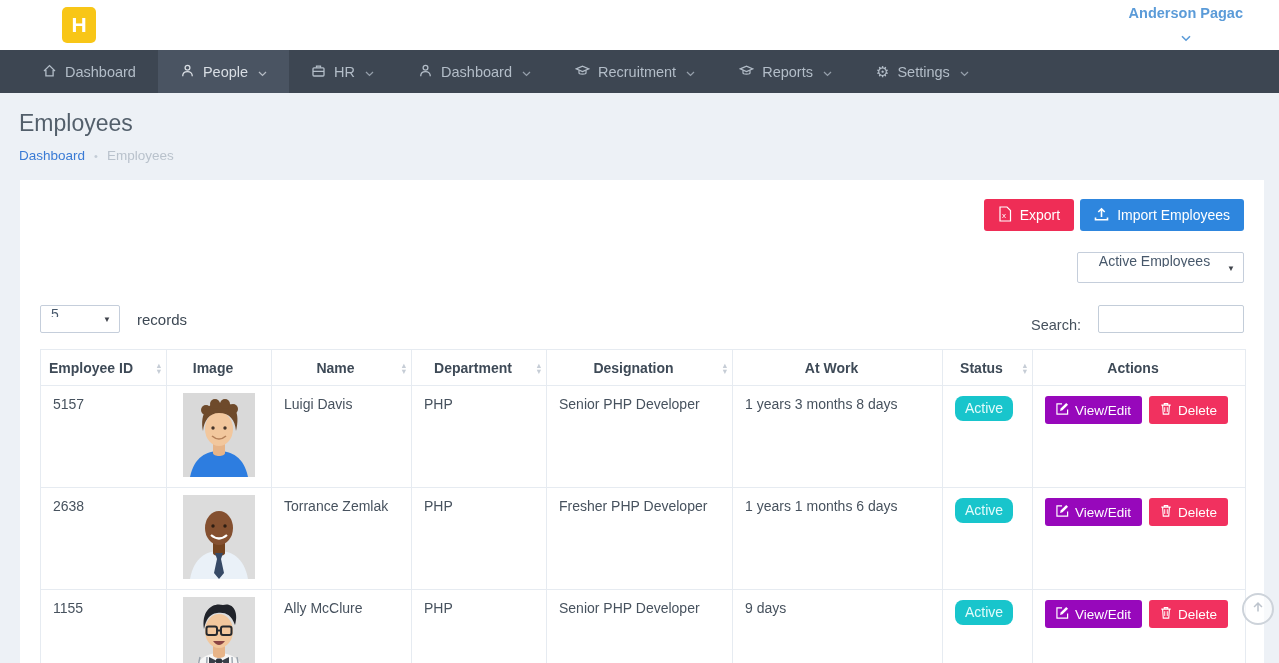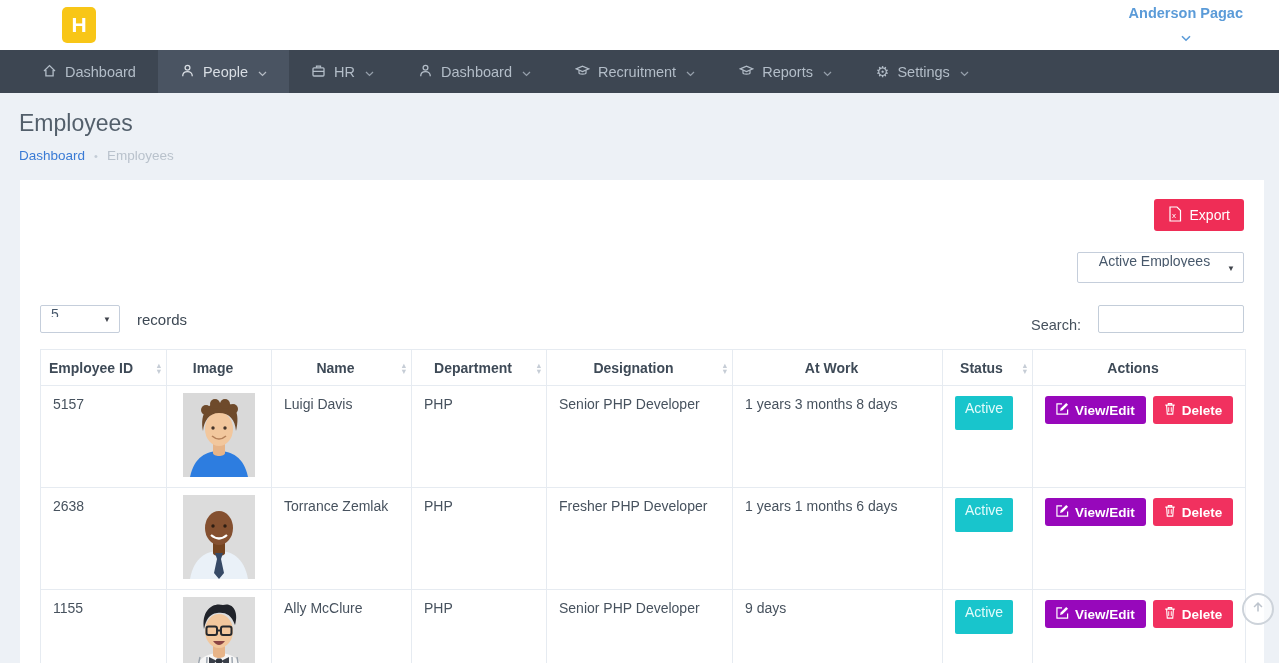--- a/index.html
+++ b/index.html
@@ -64,24 +64,24 @@
   col.c-desig{width:186px} col.c-work{width:210px} col.c-status{width:90px} col.c-actions{width:213px}
   th { height:36px; font-size:14px; font-weight:700; color:#3e4a57; border:1px solid #e6ebf1;
        position:relative; text-align:center; padding:0 18px 0 6px; cursor:pointer; }
   th.first { text-align:left; padding-left:8px; }
   .sort { position:absolute; right:5px; top:50%; transform:translateY(-50%);
           display:flex; flex-direction:column; font-size:8.5px; line-height:6.5px; color:#c6cdd6; }
   td { border:1px solid #e6ebf1; vertical-align:top; padding:10px 12px; font-size:14px; color:#47525e; }
   tr.data-row { height:97px; }
   td.img-cell { text-align:center; padding:7px 6px; }
   td.img-cell svg { display:inline-block; }
-  .badge { display:inline-block; background:#18c5cc; color:#e2fbfb; padding:4px 10px 14px;
-           font-size:14px; border-radius:2px; }
+  .badge { display:inline-block; background:#18c5cc; color:#e2fbfb; padding:4px 10px 5px;
+           font-size:14px; border-radius:8px; }
   .actions-cell { white-space:nowrap; }
-  .btn-sm { height:28px; font-size:13.5px; padding:0 11px; gap:6px; border-radius:3px;font-weight:bold; }
+  .btn-sm { height:28px; font-size:13.5px; padding:0 11px; gap:6px; border-radius:3px; }
   .btn-viewedit { background:#9708bb; margin-right:7px; }
   .btn-delete { background:#f1315f; }
   
   .scroll-top { position:absolute; width:32px; height:32px; right:5px; bottom:38px;
                 border:2px solid #cdd3da; border-radius:50%; background:rgba(255,255,255,.55);
                 display:flex; align-items:center; justify-content:center; color:#bdc4cd; cursor:pointer; }
 </style>
 </head>
 <body>
 
@@ -202,20 +202,29 @@
 
   <div class="btn-row">
     <button class="btn btn-export">
       <span>
         <svg width="14" height="16" viewBox="0 0 14 16">
             <path d="M2 1 H9 L12.5 4.5 V15 H2 Z" fill="none" stroke="#fff" stroke-width="1.2"></path>
             <text x="4" y="11.5" font-size="8" fill="#fff" font-family="Liberation Sans, sans-serif">x</text>
           </svg>
       </span>
       <span>Export</span>
+    </button>
+    <button class="btn btn-import">
+      <span>
+        <svg width="15" height="14" viewBox="0 0 15 14">
+            <path d="M7.5 10 V1.8 M4.3 5 L7.5 1.8 L10.7 5" fill="none" stroke="#fff" stroke-width="1.6"></path>
+            <path d="M1.5 10.5 V12.7 H13.5 V10.5" fill="none" stroke="#fff" stroke-width="1.6"></path>
+          </svg>
+      </span>
+      <span>Import Employees</span>
     </button>
   </div>
 
   <div class="filter-row">
     <span class="select-wrap">
       <select class="filter-select">
         <option>Active Employees</option>
       </select>
       <span class="select-arrow">▼</span>
     </span>

